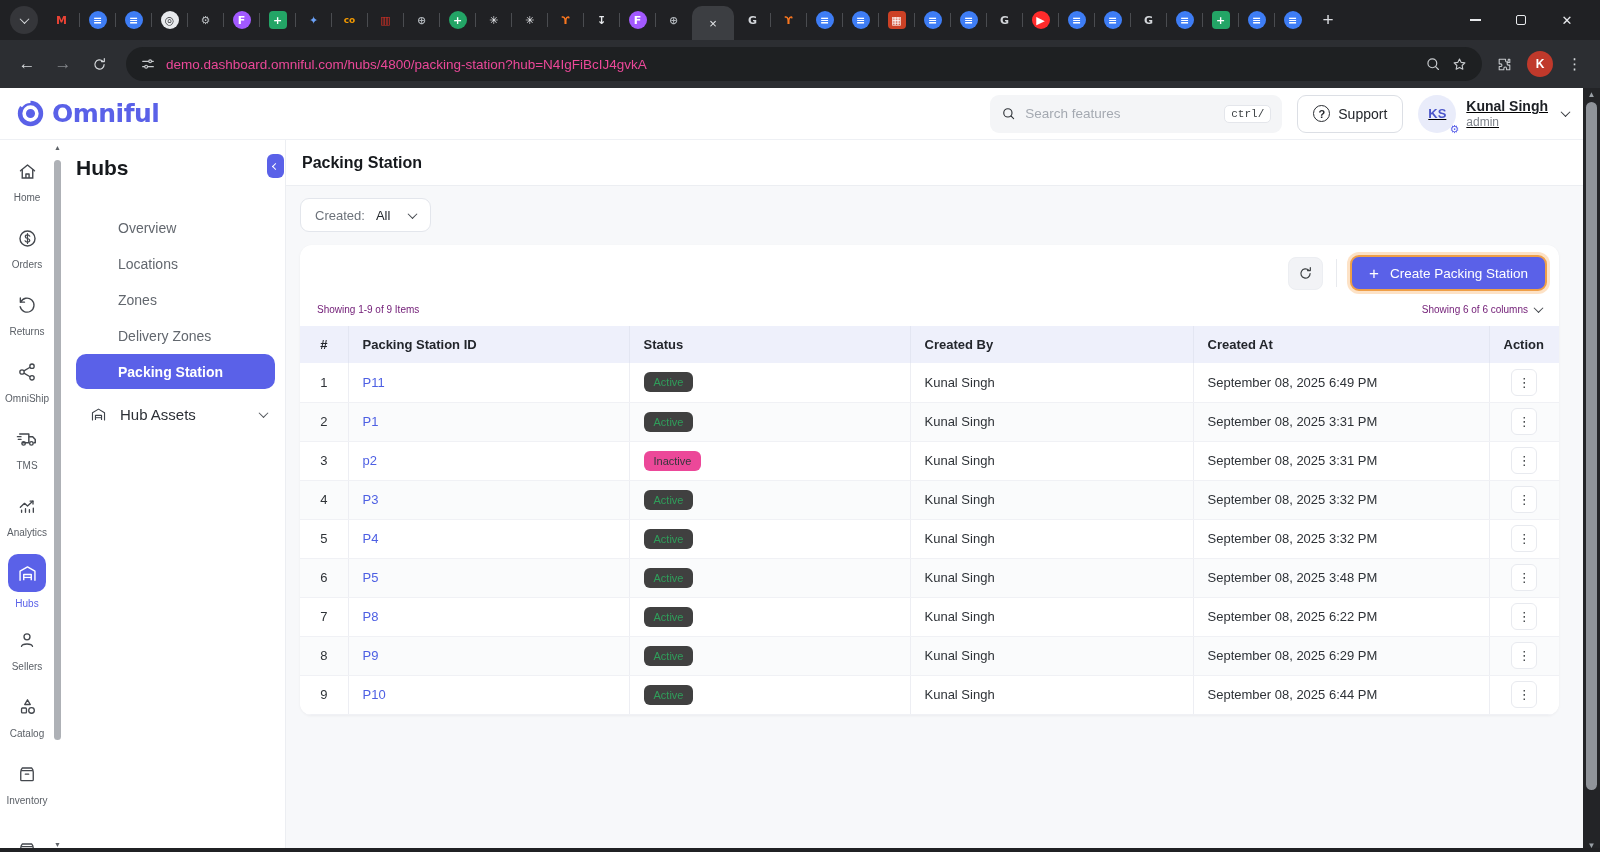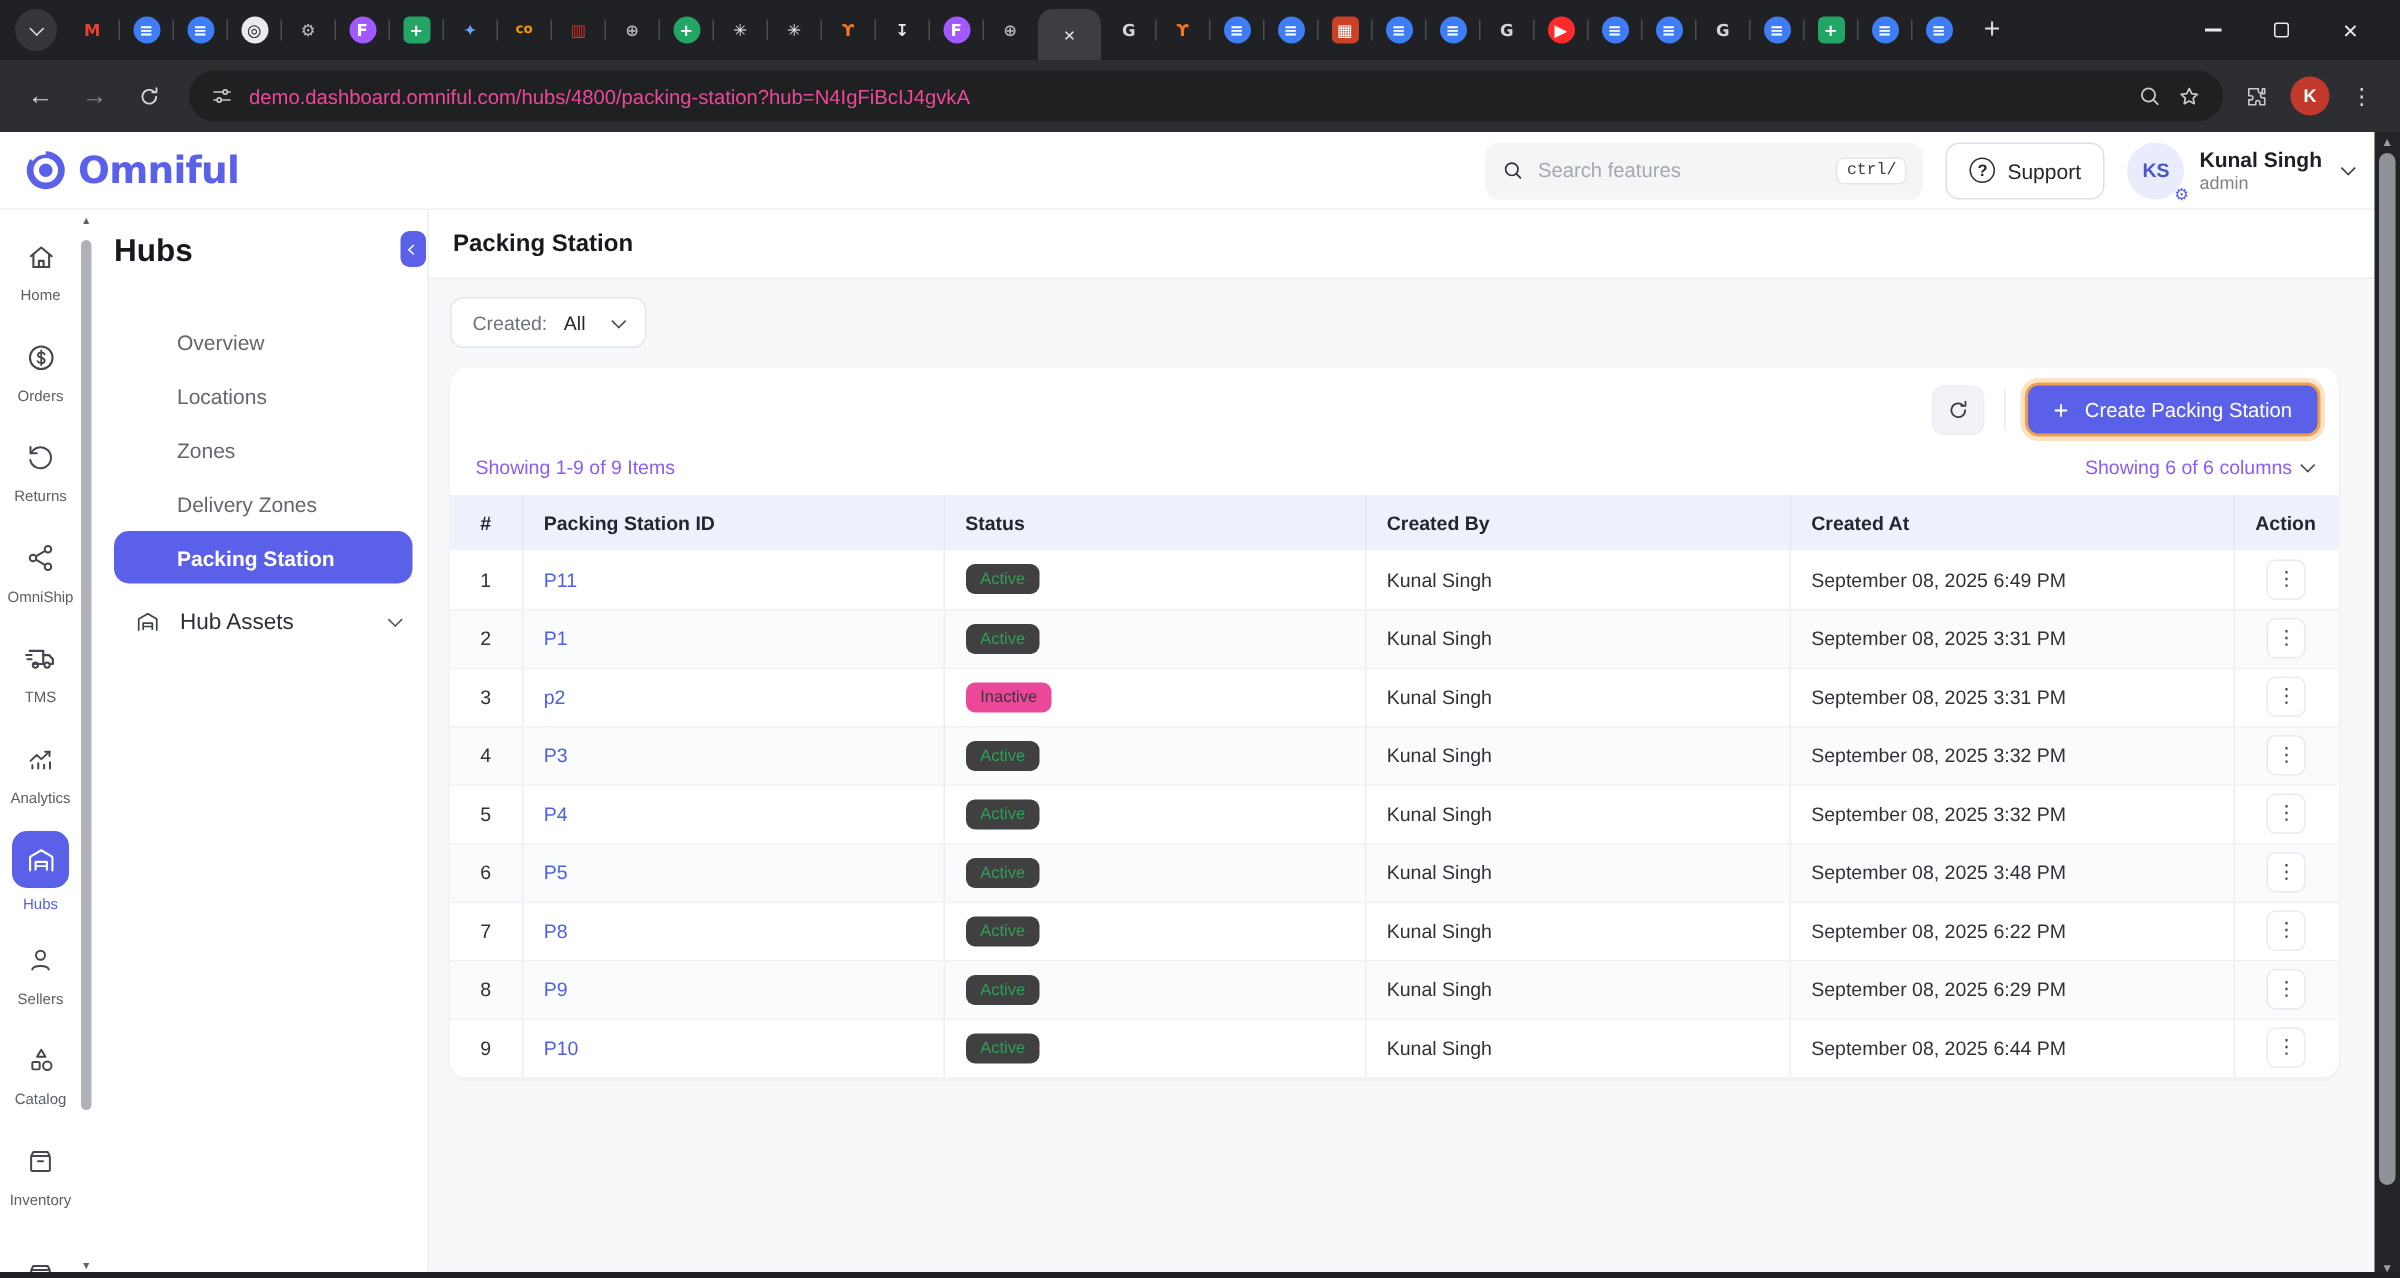--- a/index.html
+++ b/index.html
@@ -39,21 +39,21 @@
   
   .appheader { position:absolute; top:88px; left:0; width:1583px; height:52px; background:#fff; border-bottom:1px solid #eef0f4; display:flex; align-items:center; padding:0 14px 0 16px; z-index:3; }
   .brand { display:flex; align-items:center; gap:7px; }
   .brand-name { font-size:25px; font-weight:bold; color:#5a61e8; letter-spacing:-0.5px; font-family:"DejaVu Sans",sans-serif; }
   .header-right { margin-left:auto; display:flex; align-items:center; gap:15px; }
   .feat-search { width:292px; height:38px; background:#f4f5f7; border-radius:9px; display:flex; align-items:center; gap:9px; padding:0 11px; }
   .feat-search .ph { flex:1; color:#a4a9b1; font-size:13.5px; }
   .kbd { background:#fff; border:1px solid #e4e6eb; border-radius:5px; font-family:"Liberation Mono",monospace; font-size:11px; color:#3c4043; padding:2px 6px; white-space:nowrap; }
   .support-btn { height:38px; background:#fff; border:1px solid #dcdfe5; border-radius:9px; display:flex; align-items:center; gap:8px; padding:0 15px; font-size:14px; color:#24272c; }
   .support-q { width:17px; height:17px; border:1.5px solid #2a2d32; border-radius:50%; font-size:11px; font-weight:bold; display:flex; align-items:center; justify-content:center; }
-  .userbox { display:flex; align-items:center; gap:10px; }
+  .userbox { display:flex; align-items:center; gap:10px;text-decoration:underline; }
   .avatarKS { width:38px; height:38px; border-radius:50%; background:#e9ecfa; color:#4a55c9; font-weight:bold; font-size:13px; display:flex; align-items:center; justify-content:center; position:relative; }
   .avatarKS .gear { position:absolute; right:-3px; bottom:-3px; font-size:11px; color:#5a61e8; font-family:"DejaVu Sans",sans-serif; }
   .uname { font-size:14px; font-weight:bold; color:#1c1f24; line-height:1.2; }
   .urole { font-size:12px; color:#7e838b; }
   .hdr-chev { color:#33363b; margin-left:4px; }
 
   
   .appbody { position:absolute; top:140px; left:0; width:1583px; bottom:0; display:flex; background:#fff; }
 
   .rail { width:64px; position:relative; flex:0 0 auto; overflow:hidden; }
@@ -90,21 +90,21 @@
 
   .card { margin-top:13px; background:#fff; border-radius:12px; box-shadow:0 1px 3px rgba(16,24,40,.05); overflow:hidden; }
   .card-toolbar { display:flex; align-items:center; padding:10px 12px 4px 17px; }
   .tbl-search { width:290px; height:36px; border:1px solid #e7e9ee; border-radius:10px; display:flex; align-items:center; gap:10px; padding:0 7px 0 12px; background:#fff; }
   .tbl-search .ph { flex:1; color:#a7acb4; font-size:13px; }
   .ct-right { margin-left:auto; display:flex; align-items:center; gap:13px; }
   .refresh-btn { width:35px; height:33px; background:#f2f3f6; border:1px solid #eceef2; border-radius:8px; display:flex; align-items:center; justify-content:center; color:#3c4043; }
   .tdivider { width:1px; height:28px; background:#e8eaee; }
   .create-btn { height:36px; background:#5a61e8; color:#fff; border:2px solid #ef9f47; box-shadow:0 0 0 3px rgba(249,171,92,.35); border-radius:9px; display:flex; align-items:center; gap:11px; padding:0 17px; font-size:13.5px; }
   .create-btn .plus { font-size:17px; line-height:1; }
-  .showing-row { display:flex; align-items:center; padding:9px 17px 11px 17px; font-size:13px; color:#8b5cf6; }
+  .showing-row { display:flex; align-items:center; padding:9px 17px 11px 17px; font-size:10px; color:#701a75; }
   .showing-cols { margin-left:auto; display:flex; align-items:center; gap:7px; }
   .showing-cols .chev { color:#43474d; }
 
   table { width:100%; border-collapse:collapse; table-layout:fixed; }
   th { background:#eef0fb; height:37px; text-align:left; font-size:13px; font-weight:bold; color:#23262c; padding:0 14px; border-right:1px solid #e3e6f2; }
   th:last-child { border-right:none; }
   td { height:39px; font-size:13px; color:#2e3237; padding:0 14px; border-bottom:1px solid #f0f1f5; border-right:1px solid #edeef3; background:#fff; }
   td:last-child { border-right:none; }
   tr.alt td { background:#fafbfc; }
   .center { text-align:center; }

